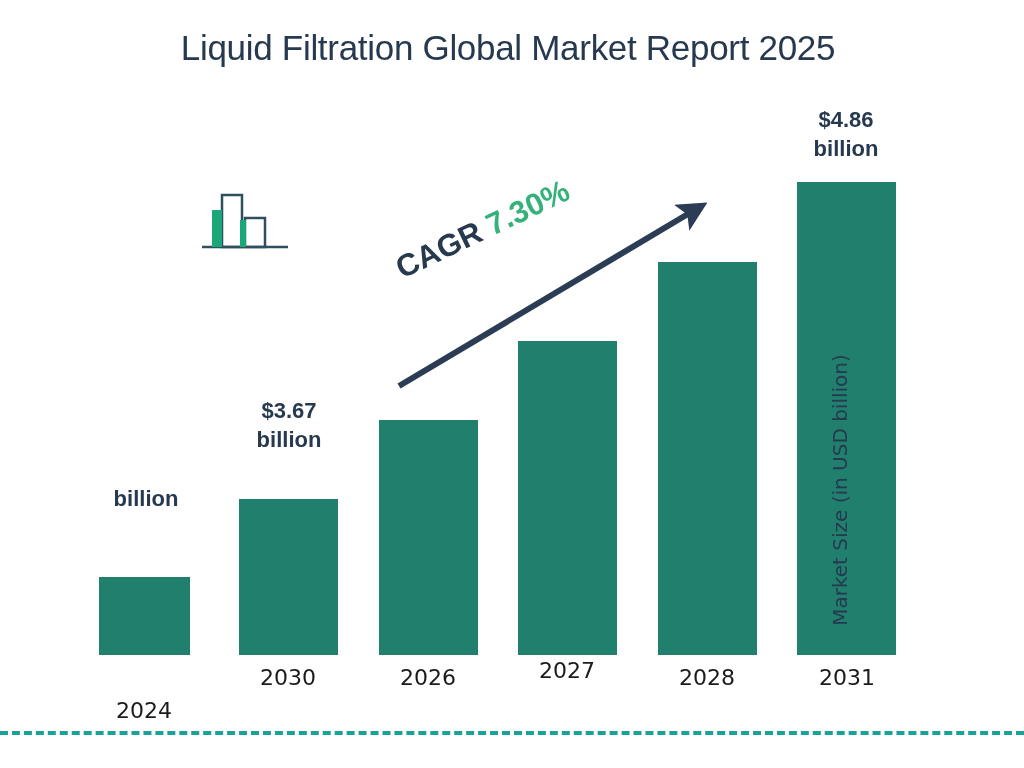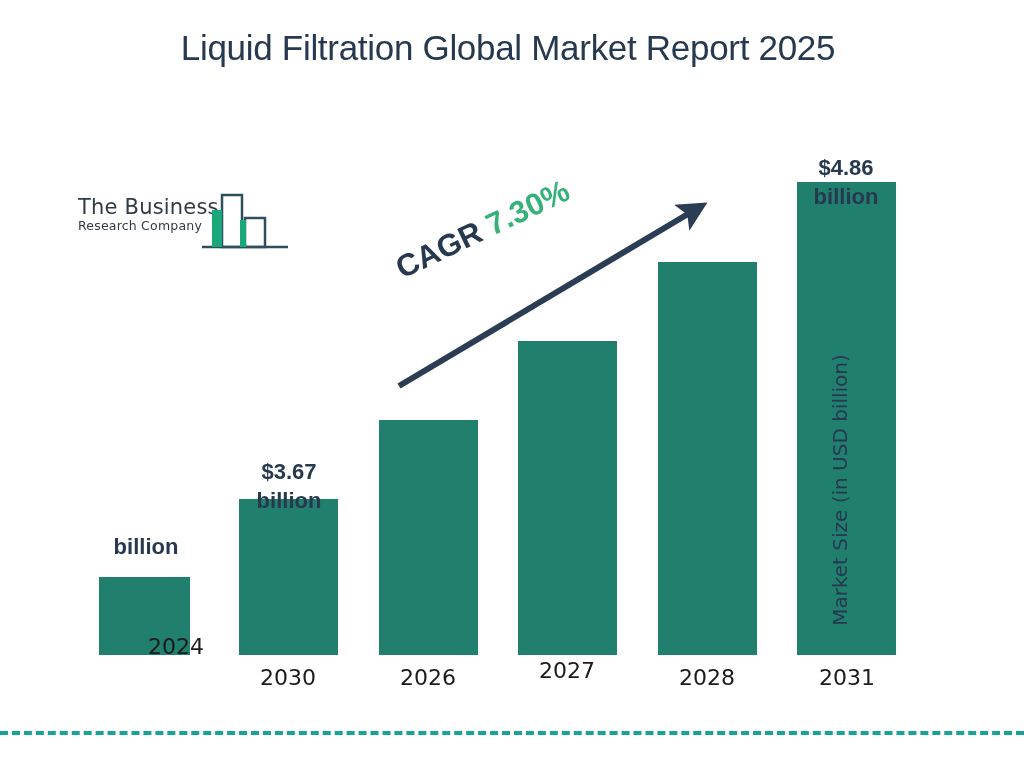--- a/index.html
+++ b/index.html
@@ -71,21 +71,20 @@
     position: absolute;
     background: #217f6e;
   }
   .bar-value {
     position: absolute;
     text-align: center;
     font-size: 22px;
     font-weight: bold;
     color: #26394f;
     line-height: 1.33;
-    margin-top: 48px;
   }
   .x-tick {
     position: absolute;
     text-align: center;
     font-size: 22px;
     color: #1b1b1b;
     font-family: "DejaVu Sans", sans-serif;
   }
 
   
@@ -136,24 +135,20 @@
   }
 </style>
 </head>
 <body>
 
 <div id="page">
 
   <div class="chart-title">Liquid Filtration Global Market Report 2025</div>
 
   <div class="logo">
-    <div class="logo-text">
-      <div class="logo-line1">The Business</div>
-      <div class="logo-line2">Research Company</div>
-    </div>
     <span class="logo-mark">
       <svg width="90" height="62" viewBox="0 0 90 62" xmlns="http://www.w3.org/2000/svg">
 
         <path d="M2 55 H88" stroke="#2f4f5e" stroke-width="2.5" fill="none"></path>
 
         <rect x="22" y="3" width="20" height="52" fill="none" stroke="#2f4f5e" stroke-width="2.5"></rect>
 
         <rect x="12" y="18" width="10" height="37" fill="#1aa87a"></rect>
 
         <rect x="45" y="26" width="20" height="29" fill="none" stroke="#2f4f5e" stroke-width="2.5"></rect>
@@ -166,21 +161,21 @@
   <div class="bar" style="left:99px;  top:577px; width:91px;  height:78px;"></div>
   <div class="bar" style="left:239px; top:499px; width:99px;  height:156px;"></div>
   <div class="bar" style="left:379px; top:420px; width:99px;  height:235px;"></div>
   <div class="bar" style="left:518px; top:341px; width:99px;  height:314px;"></div>
   <div class="bar" style="left:658px; top:262px; width:99px;  height:393px;"></div>
   <div class="bar" style="left:797px; top:182px; width:99px;  height:473px;"></div>
 
   <div class="bar-value" style="left:66px; top:484px; width:160px;">
     <div>billion</div>
   </div>
-  <div class="bar-value" style="left:209px; top:409px; width:160px;">
+  <div class="bar-value" style="left:209px; top:396px; width:160px;">
     <div>$3.67</div>
     <div>billion</div>
   </div>
   <div class="bar-value" style="left:766px; top:105px; width:160px;">
     <div>$4.86</div>
     <div>billion</div>
   </div>
 
   <svg class="cagr-arrow" viewBox="0 0 340 220" xmlns="http://www.w3.org/2000/svg">
     <defs>
@@ -188,21 +183,21 @@
         <path d="M0,0 L5,2.5 L0,5 L1.1,2.5 z" fill="#2b3d54"></path>
       </marker>
     </defs>
     <line x1="19" y1="201" x2="313" y2="26" stroke="#2b3d54" stroke-width="6" marker-end="url(#arrowhead)"></line>
   </svg>
 
   <div class="cagr-label">
     <span class="cagr-word">CAGR</span><span>&nbsp;</span><span class="cagr-pct">7.30%</span>
   </div>
 
-  <div class="x-tick" style="left:84px;  top:634px; width:120px;text-align:right;">2024</div>
+  <div class="x-tick" style="left:84px;  top:698px; width:120px;">2024</div>
   <div class="x-tick" style="left:228px; top:665px; width:120px;">2030</div>
   <div class="x-tick" style="left:368px; top:665px; width:120px;">2026</div>
   <div class="x-tick" style="left:507px; top:658px; width:120px;text-align:center;">2027</div>
   <div class="x-tick" style="left:647px; top:665px; width:120px;">2028</div>
   <div class="x-tick" style="left:787px; top:665px; width:120px;">2031</div>
 
   <div class="y-axis-title">Market Size (in USD billion)</div>
 
   <div class="bottom-rule"></div>
 

